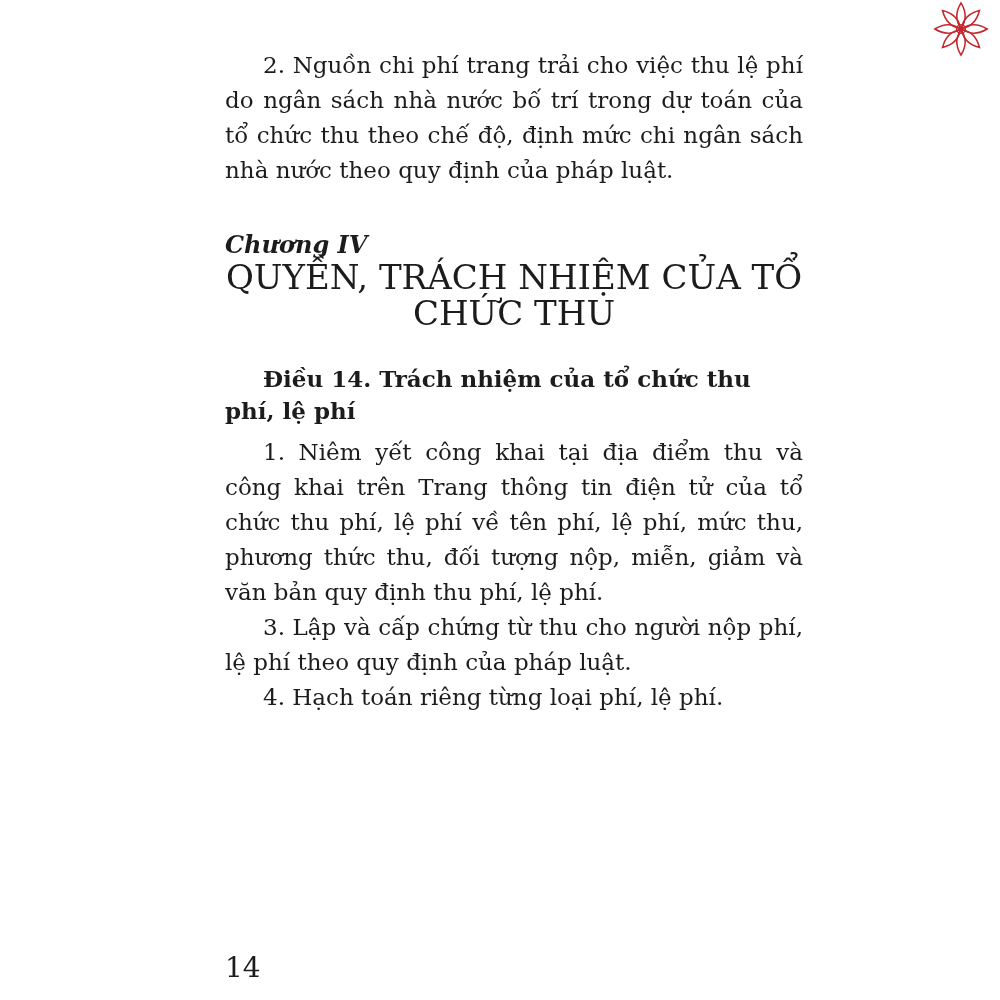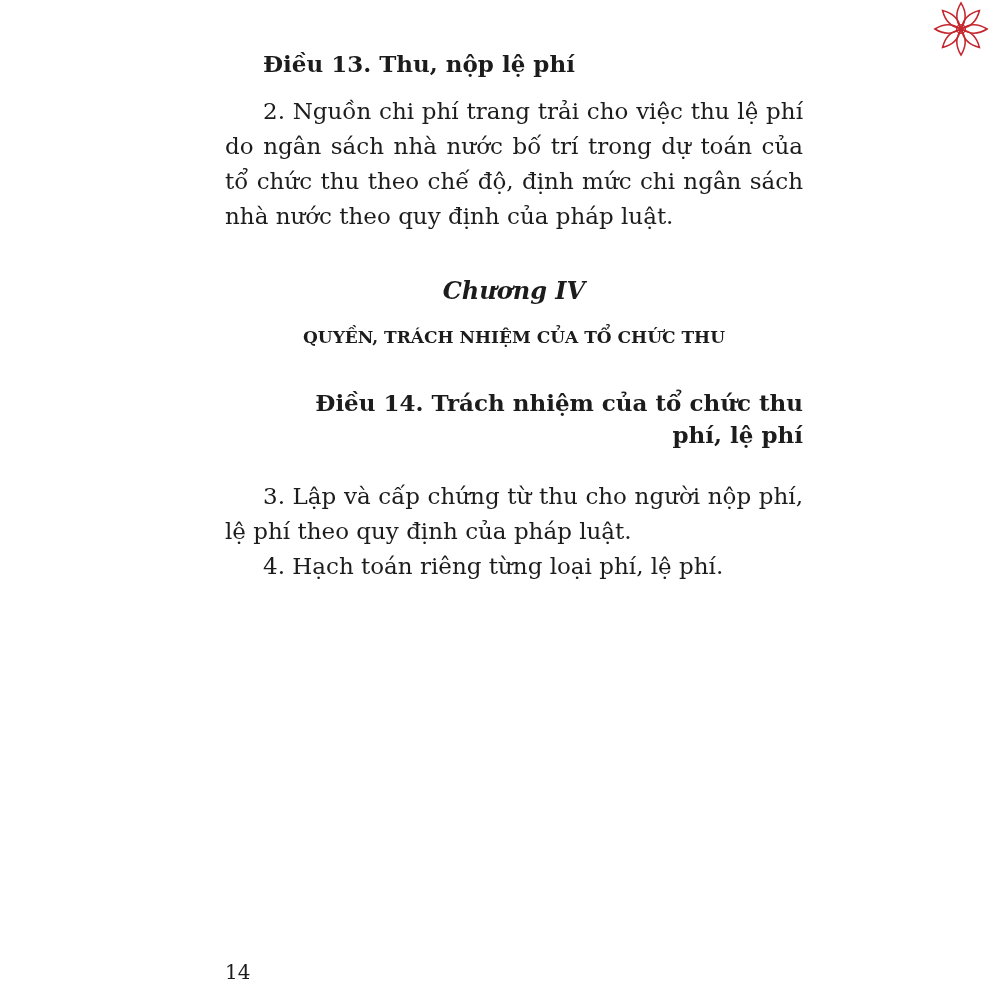--- a/index.html
+++ b/index.html
@@ -41,42 +41,40 @@
   }
   p.body-para {
     margin: 0;
     font-size: 23px;
     line-height: 35px;
     text-indent: 38px;
     text-align: justify;
   }
   .chapter-label {
     margin-top: 42px;
-    text-align: center;
     font-weight: bold;
     font-style: italic;
     font-size: 24px;
   }
   .chapter-title {
-    margin-top: 14px;
+    margin-top: 0;
     text-align: center;
-    font-weight: bold;
-    font-size: 17px;
+    font-weight: normal;
+    font-size: 34px;
     line-height: 36px;
   }
   .art14-heading {
     margin-top: 32px;
-    margin-bottom: 28px;
-    text-align: right;
+    margin-bottom: 8px;
   }
   .page-number {
     position: absolute;
     left: 225px;
     bottom: 16px;
-    font-size: 20px;
+    font-size: 28px;
   }
 </style>
 </head>
 <body>
 
 <div class="page">
 
   <div class="emblem">
     <svg viewBox="0 0 60 60" width="58" height="58">
       <g fill="none" stroke-width="1.6" stroke="#c4272e">
@@ -88,33 +86,33 @@
         <path d="M30 3 C36 13 36 21 30 29 C24 21 24 13 30 3 Z" transform="rotate(225 30 30)"></path>
         <path d="M30 3 C36 13 36 21 30 29 C24 21 24 13 30 3 Z" transform="rotate(270 30 30)"></path>
         <path d="M30 3 C36 13 36 21 30 29 C24 21 24 13 30 3 Z" transform="rotate(315 30 30)"></path>
         <circle cx="30" cy="30" r="4.5"></circle>
       </g>
     </svg>
   </div>
 
   <div class="content">
 
-    <h3 class="article-heading">Điều 13. Thu, nộp lệ phí</h3>
 
 
     <p class="body-para">2. Nguồn chi phí trang trải cho việc thu lệ phí do ngân sách nhà nước bố trí trong dự toán của tổ chức thu theo chế độ, định mức chi ngân sách nhà nước theo quy định của pháp luật.</p>
 
     <div class="chapter-label">Chương IV</div>
 
     <div class="chapter-title">
       <div>QUYỀN, TRÁCH NHIỆM CỦA TỔ CHỨC THU</div>
     </div>
 
     <h3 class="article-heading art14-heading">Điều 14. Trách nhiệm của tổ chức thu phí, lệ phí</h3>
 
+    <p class="body-para">1. Niêm yết công khai tại địa điểm thu và công khai trên Trang thông tin điện tử của tổ chức thu phí, lệ phí về tên phí, lệ phí, mức thu, phương thức thu, đối tượng nộp, miễn, giảm và văn bản quy định thu phí, lệ phí.</p>
 
     <p class="body-para">3. Lập và cấp chứng từ thu cho người nộp phí, lệ phí theo quy định của pháp luật.</p>
 
 
     <p class="body-para">4. Hạch toán riêng từng loại phí, lệ phí.</p>
 
   </div>
 
   <div class="page-number">14</div>
 

